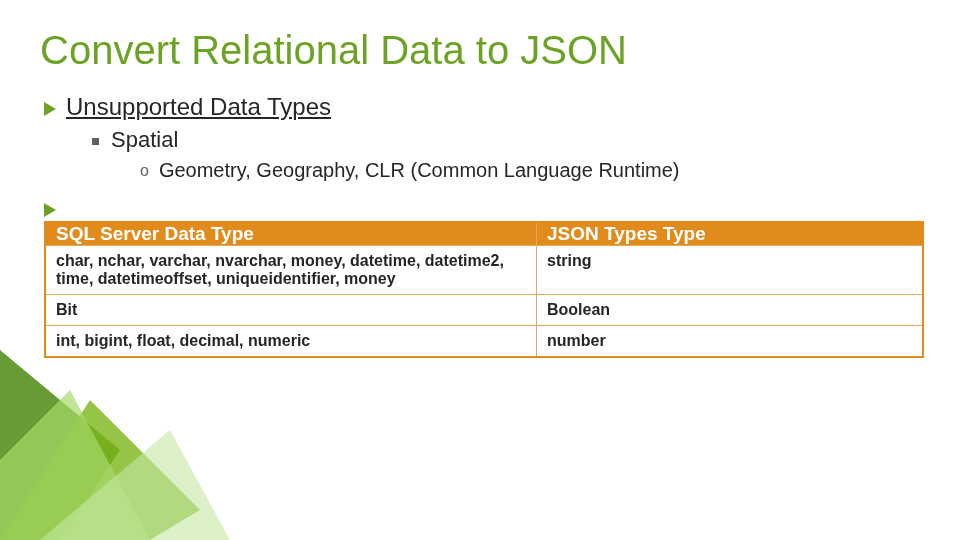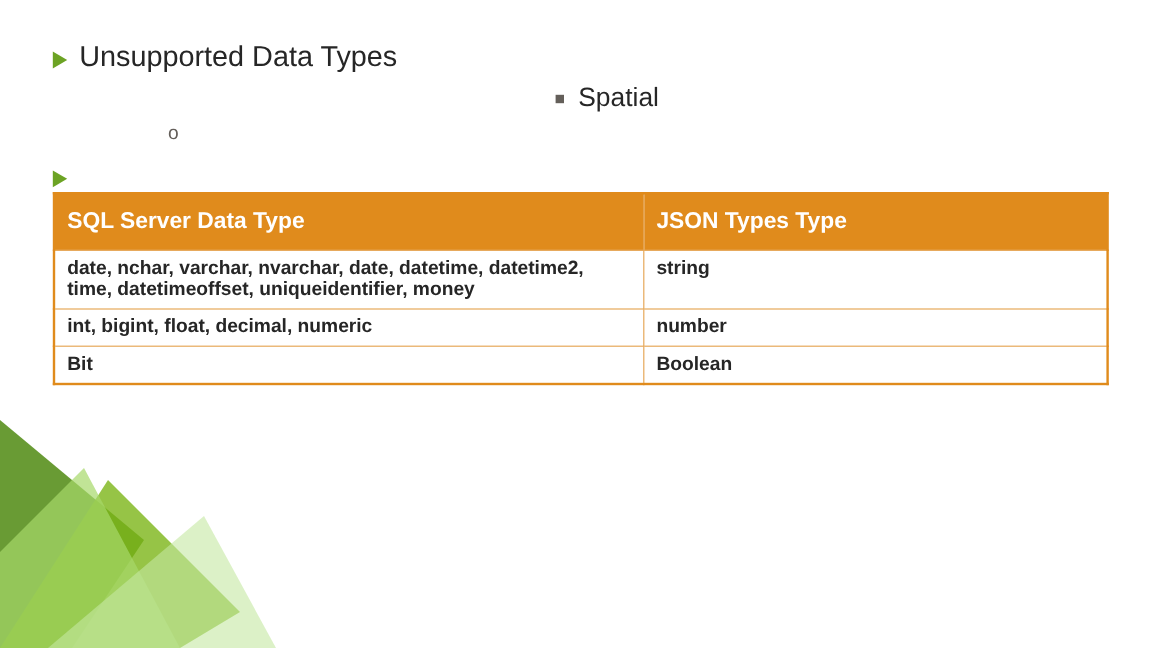--- a/index.html
+++ b/index.html
@@ -36,22 +36,22 @@
     font-size: 40px;
     font-weight: 400;
     color: #6ca324;
   }
 
   .bullet-l1, .bullet-l2, .bullet-l3 {
     display: flex;
     align-items: flex-start;
     color: #262626;
   }
-  .bullet-l1 { margin: 6px 0 4px 4px;  font-size: 24px; }
-  .bullet-l2 { margin: 6px 0 4px 52px; font-size: 22px; justify-content: center; }
+  .bullet-l1 { margin: 6px 0 4px 4px;  font-size: 24px; text-decoration: underline; }
+  .bullet-l2 { margin: 6px 0 4px 52px; font-size: 22px; }
   .bullet-l3 { margin: 6px 0 12px 100px; font-size: 20px; }
 
   .bullet-l1 .mark {
     width: 0; height: 0;
     border-left: 12px solid #6ca324;
     border-top: 7px solid transparent;
     border-bottom: 7px solid transparent;
     margin: 9px 10px 0 0;
     flex: none;
   }
@@ -77,21 +77,21 @@
     background: #fff;
     position: relative;
     z-index: 2;
   }
   table.map th {
     background: #e08b1c;
     color: #ffffff;
     text-align: left;
     font-weight: 700;
     font-size: 19px;
-    padding: 12px 10px;
+    padding: 0 10px;
     border: 1px solid #e6a95a;
   }
   table.map td {
     padding: 6px 10px;
     border: 1px solid #e6a95a;
     vertical-align: top;
     background:#fff;
     font-weight:bold;
   }
   table.map td.sql { width: 470px; font-weight: 700; }
@@ -104,55 +104,57 @@
   <svg width="260" height="260" viewBox="0 0 260 260">
     <polygon points="0,260 0,70 120,170 60,260" fill="#4f8a10" opacity="0.85"></polygon>
     <polygon points="0,260 90,120 200,230 150,260" fill="#7cb518" opacity="0.8"></polygon>
     <polygon points="0,260 0,180 70,110 150,260" fill="#a6d96a" opacity="0.7"></polygon>
     <polygon points="40,260 170,150 230,260" fill="#c5e8a1" opacity="0.6"></polygon>
   </svg>
 </div>
 
 <div class="slide">
 
+  <h1 class="title">Convert Relational Data to JSON</h1>
 
   <div class="bullet-l1">
     <span class="mark"></span>
     <span>Unsupported Data Types</span>
   </div>
 
   <div class="bullet-l2">
     <span class="mark"></span>
     <span>Spatial</span>
   </div>
 
   <div class="bullet-l3">
     <span class="mark">o</span>
+    <span>Geometry, Geography, CLR (Common Language Runtime)</span>
   </div>
 
   <div class="bullet-l1">
     <span class="mark"></span>
   </div>
 
   <table class="map">
     <thead>
       <tr>
         <th>SQL Server Data Type</th>
         <th>JSON Types Type</th>
       </tr>
     </thead>
     <tbody>
       <tr>
-        <td class="sql">date, nchar, varchar, nvarchar, date, datetime, datetime2, time, datetimeoffset, uniqueidentifier, money</td>
+        <td class="sql">char, nchar, varchar, nvarchar, money, datetime, datetime2, time, datetimeoffset, uniqueidentifier, money</td>
         <td>string</td>
+      </tr>
+      <tr>
+        <td class="sql">Bit</td>
+        <td>Boolean</td>
       </tr>
       <tr>
         <td class="sql">int, bigint, float, decimal, numeric</td>
         <td>number</td>
-      </tr>
-      <tr>
-        <td class="sql">Bit</td>
-        <td>Boolean</td>
       </tr>
     </tbody>
   </table>
 
 </div>
 
 </body></html>

